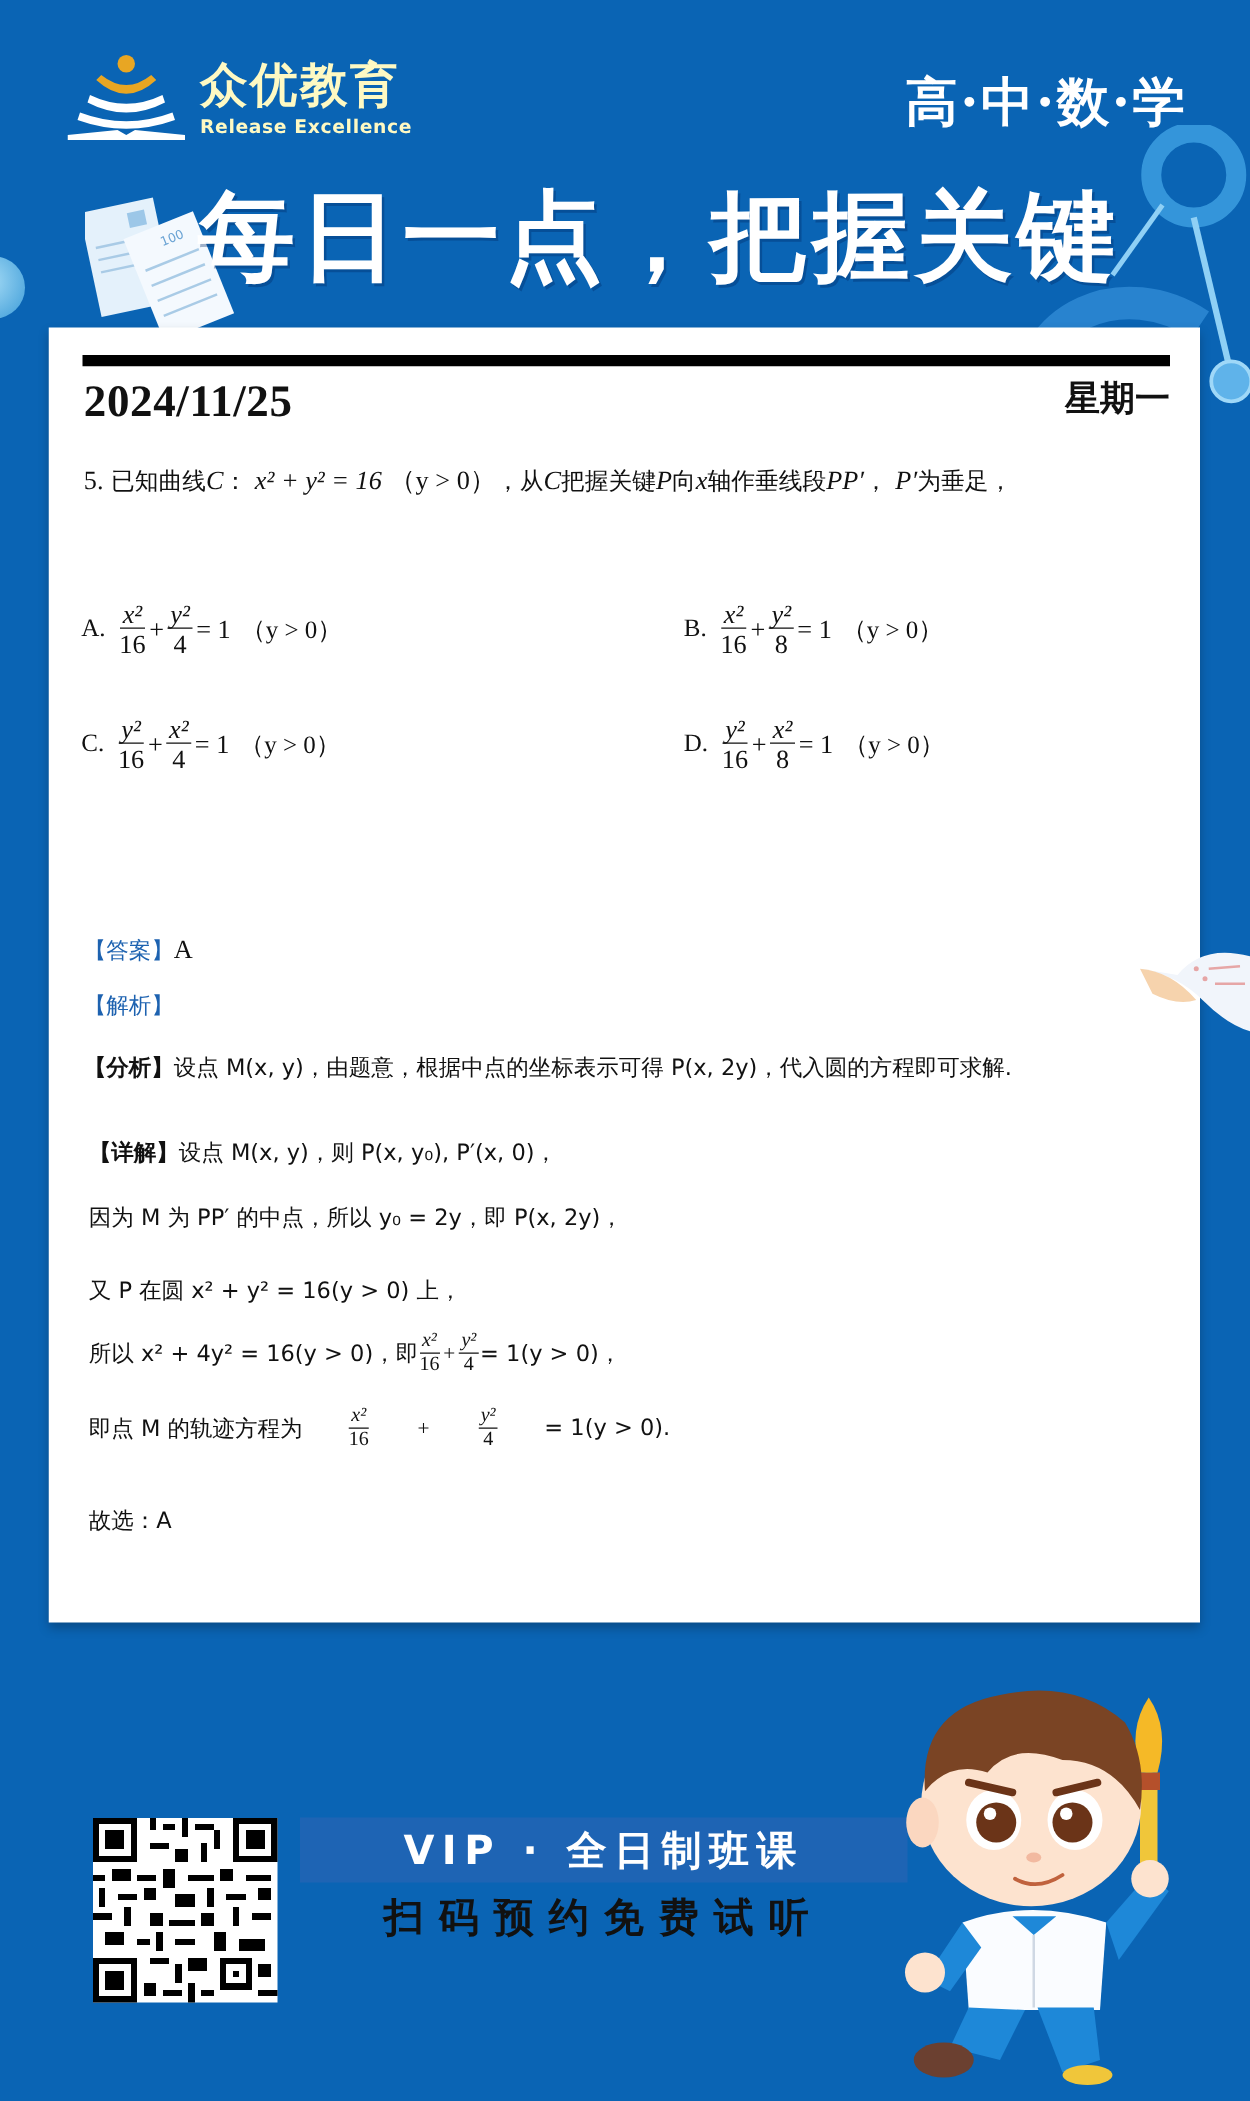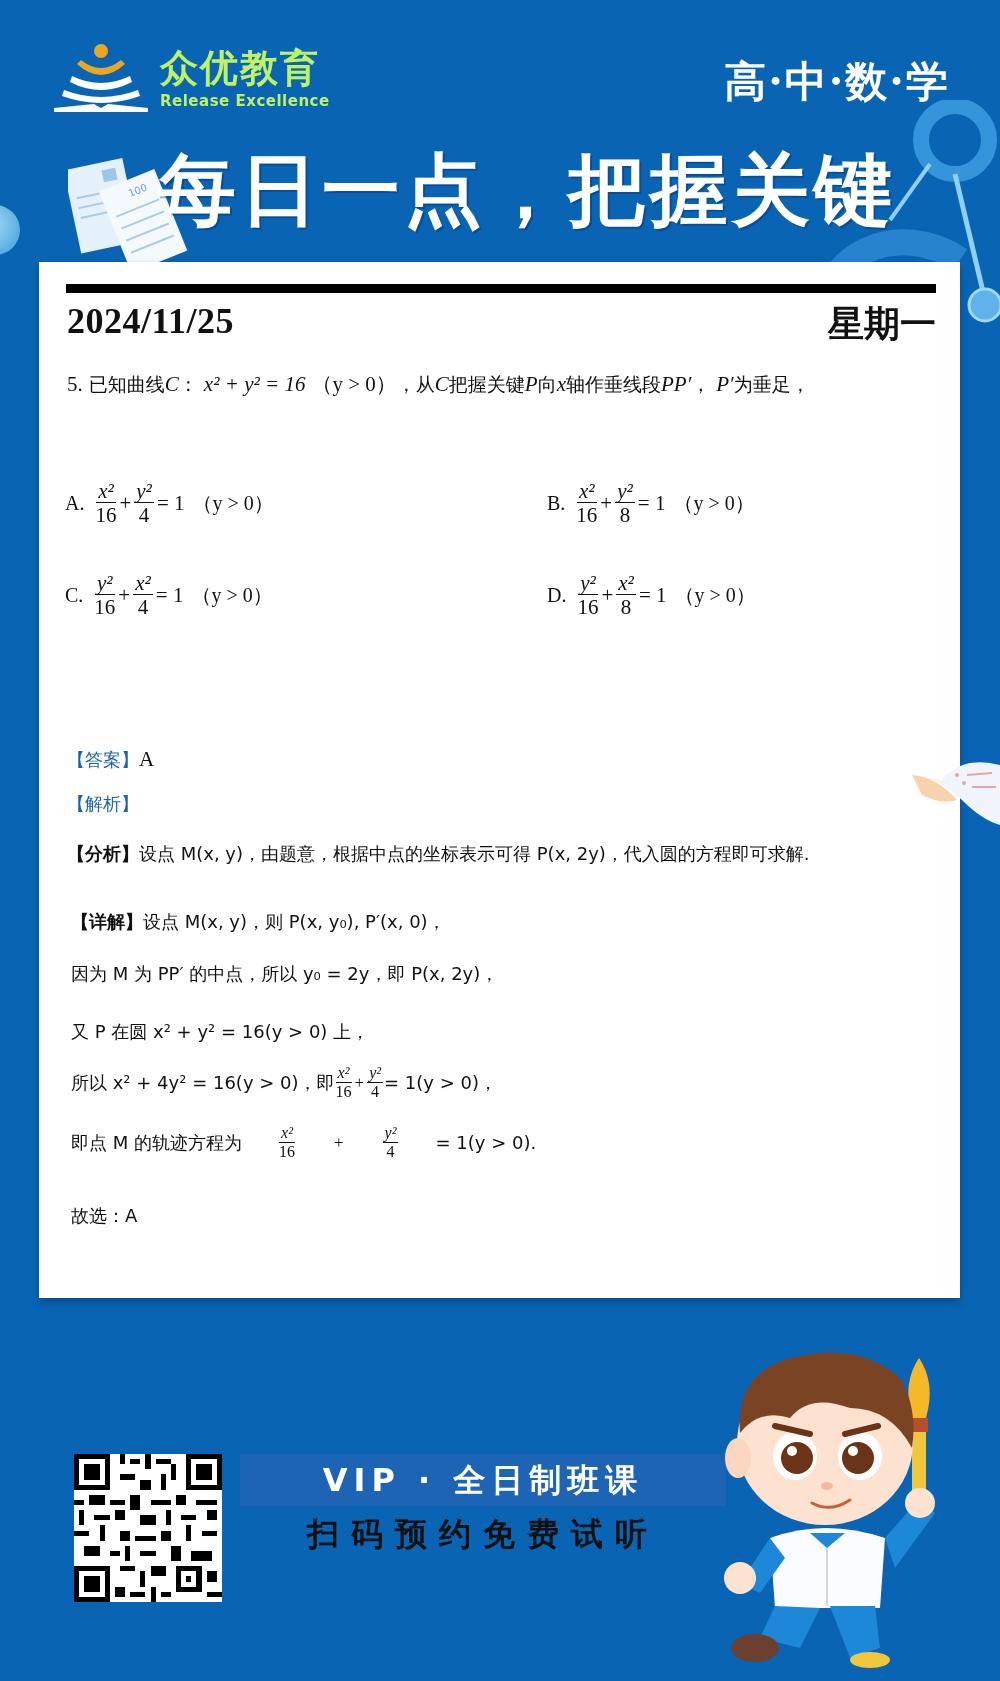--- a/index.html
+++ b/index.html
@@ -12,21 +12,21 @@
   }
   .bg-deco-circle {
     position: absolute; left: -30px; top: 205px; width: 50px; height: 50px;
     border-radius: 50%;
     background: radial-gradient(circle at 40% 40%, #a8ddf6, #3b9bd8);
   }
   .bg-deco-rings { position: absolute; right: 0; top: 100px; width: 220px; height: 230px; }
   
   .logo { position: absolute; left: 54px; top: 42px; display: flex; align-items: center; }
   .logo-mark { width: 94px; height: 72px; }
-  .logo-text { margin-left: 12px; color: #bef264; }
+  .logo-text { margin-left: 12px; color: #fef9c3; }
   .logo-cn { font-size: 38px; font-weight: bold; letter-spacing: 2px; line-height: 44px; }
   .logo-en { font-size: 15px; font-weight: bold; letter-spacing: 0.5px; margin-top: 2px; }
   .subject {
     position: absolute; right: 50px; top: 54px; color: #fff;
     font-family: "DejaVu Serif", "Liberation Serif", serif;
     font-size: 42px; font-weight: bold; letter-spacing: 2px;
   }
   .headline {
     position: absolute; left: 158px; top: 140px; color: #fff;
     font-size: 78px; font-weight: bold; letter-spacing: 4px; line-height: 100px;
@@ -41,21 +41,21 @@
   }
   .rule { position: absolute; left: 27px; top: 22px; width: 870px; height: 9px; background: #000; }
   .date {
     position: absolute; left: 28px; top: 38px;
     font-family: "Liberation Serif", "DejaVu Serif", serif;
     font-size: 36px; font-weight: bold; letter-spacing: 0.5px;
   }
   .weekday {
     position: absolute; right: 24px; top: 38px;
     font-family: "DejaVu Serif", "Liberation Serif", serif;
-    font-size: 36px; font-weight: bold;
+    font-size: 28px; font-weight: bold;
   }
   .q-line {
     position: absolute; left: 28px; font-size: 19px; white-space: nowrap;
     font-family: "DejaVu Sans", sans-serif;
   }
   .math { font-family: "Liberation Serif", "DejaVu Serif", serif; font-style: italic; font-size: 21px; }
   .rm { font-family: "Liberation Serif", "DejaVu Serif", serif; font-size: 21px; }
   .option { position: absolute; display: flex; align-items: center; font-size: 19px; }
   .opt-label { font-family: "Liberation Serif", serif; font-size: 20px; margin-right: 10px; }
   .frac { display: inline-flex; flex-direction: column; align-items: center; vertical-align: middle; margin: 0 1px; }

